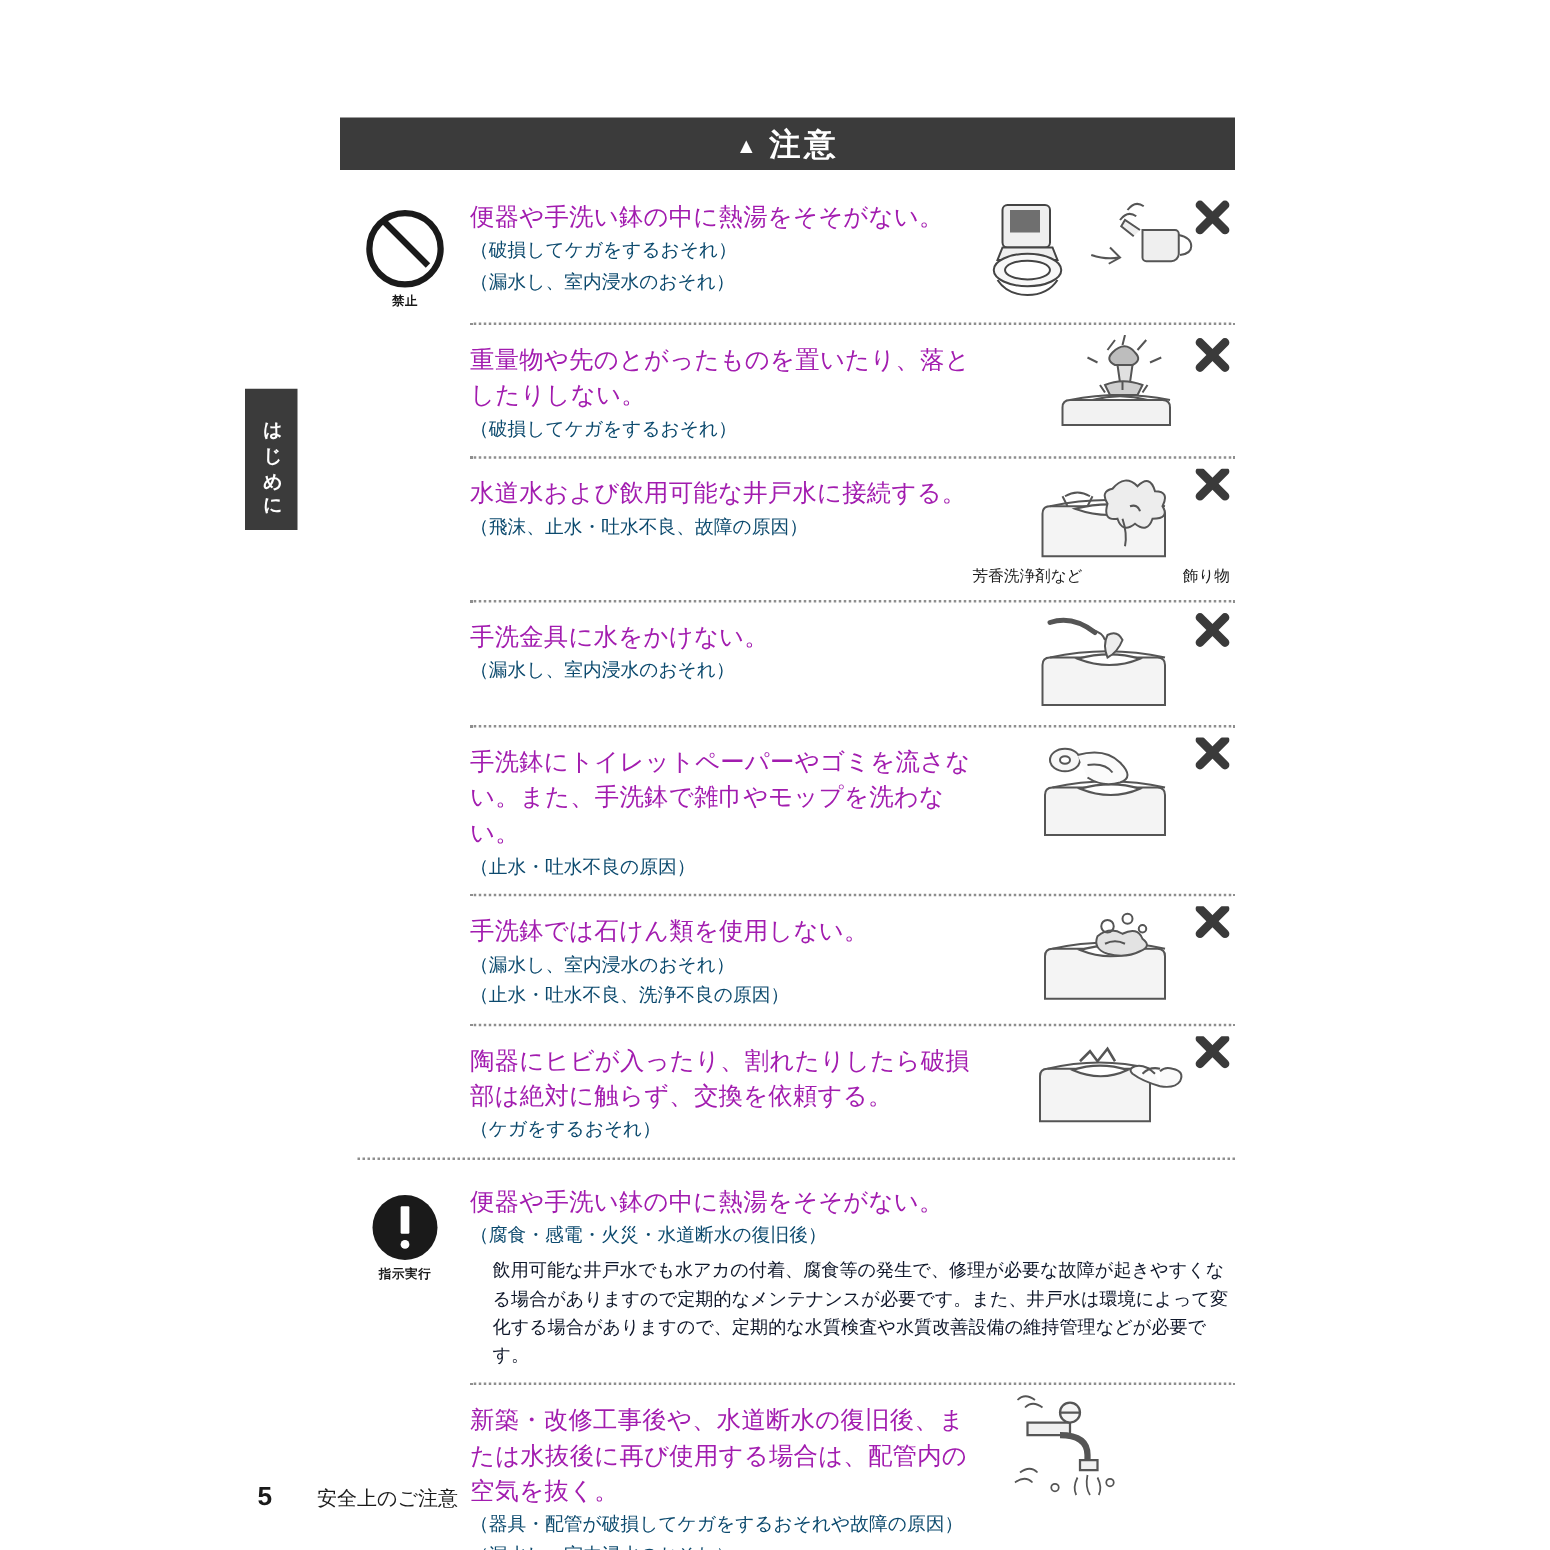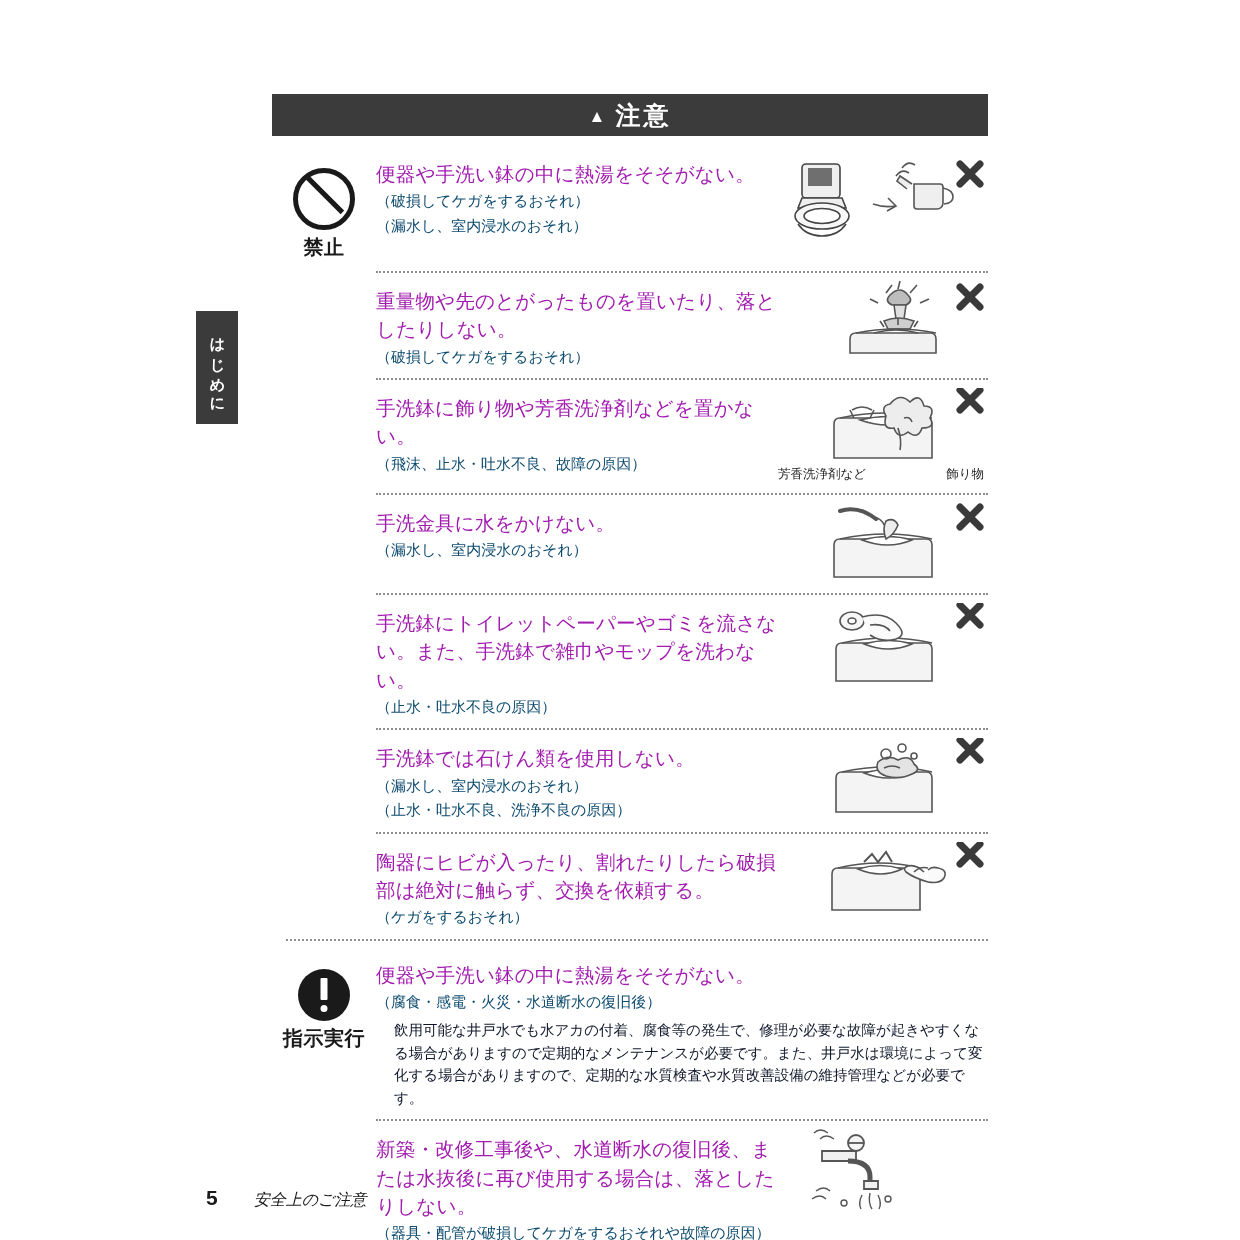--- a/index.html
+++ b/index.html
@@ -102,21 +102,21 @@
   .sym-col {
     width: 104px;
     flex: 0 0 104px;
     display: flex;
     flex-direction: column;
     align-items: center;
     padding-top: 14px;
   }
   .sym-col.empty { }
   .sym-label {
-    font-size: 20px;
+    font-size: 10px;
     font-weight: 700;
     margin-top: 4px;
     letter-spacing: 0.5px;
   }
 
   
   .prohibit {
     width: 52px;
     height: 52px;
     border: 5px solid #1a1a1a;
@@ -215,21 +215,20 @@
     display: flex;
     align-items: baseline;
     gap: 36px;
   }
   .footer .pageno {
     font-size: 21px;
     font-weight: 700;
   }
   .footer .ftext {
     font-size: 16px;
-    font-style: italic;
   }
 </style>
 </head>
 <body>
 
 <div class="side-tab">
   <span>はじめに</span>
 </div>
 
 <div class="content">
@@ -304,21 +303,21 @@
             <path d="M182 6 L202 26"></path>
             <path d="M202 6 L182 26"></path>
           </g>
         </svg>
       </div>
     </div>
 
     <div class="row dotted-top">
       <div class="sym-col empty"></div>
       <div class="text-col">
-        <div class="main-line">手洗鉢に飾り物や芳香洗浄剤などを置かない。</div>
+        <div class="main-line">水道水および飲用可能な井戸水に接続する。</div>
         <div class="sub-line">（飛沫、止水・吐水不良、故障の原因）</div>
       </div>
       <div class="fig-col">
         <svg width="210" height="76" viewBox="0 0 210 76">
           <g fill="none" stroke="#555" stroke-width="1.6">
             <path d="M62 30 h86 q6 0 6 6 v34 h-98 v-34 q0 -6 6 -6 z" fill="#f4f4f4"></path>
             <path d="M62 30 q46 -10 92 0"></path>
             <path d="M82 32 q28 -7 54 0 q-26 10 -54 0 z" fill="#ffffff"></path>
             <path d="M74 22 q10 -6 20 0"></path>
             <path d="M72 22 l4 8 M96 22 l-4 8"></path>
@@ -451,21 +450,21 @@
       <div class="text-col" style="padding-right:0;">
         <div class="main-line">便器や手洗い鉢の中に熱湯をそそがない。</div>
         <div class="sub-line">（腐食・感電・火災・水道断水の復旧後）</div>
         <div class="note-block">飲用可能な井戸水でも水アカの付着、腐食等の発生で、修理が必要な故障が起きやすくなる場合がありますので定期的なメンテナンスが必要です。また、井戸水は環境によって変化する場合がありますので、定期的な水質検査や水質改善設備の維持管理などが必要です。</div>
       </div>
     </div>
 
     <div class="row dotted-top">
       <div class="sym-col empty"></div>
       <div class="text-col">
-        <div class="main-line">新築・改修工事後や、水道断水の復旧後、または水抜後に再び使用する場合は、落としたりしない。</div>
+        <div class="main-line">新築・改修工事後や、水道断水の復旧後、または水抜後に再び使用する場合は、配管内の空気を抜く。</div>
         <div class="sub-line">（器具・配管が破損してケガをするおそれや故障の原因）</div>
         <div class="sub-line">（漏水し、室内浸水のおそれ）</div>
       </div>
       <div class="fig-col">
         <svg width="210" height="86" viewBox="0 0 210 86">
           <g fill="none" stroke="#555" stroke-width="1.8">
             <path d="M44 22 h34 v10 h-34 z" fill="#f0f0f0"></path>
             <path d="M70 32 q22 0 22 16 v4" stroke-width="5"></path>
             <path d="M86 52 h14 v8 h-14 z" fill="#f0f0f0"></path>
             <circle cx="78" cy="14" r="8" fill="#f4f4f4"></circle>

